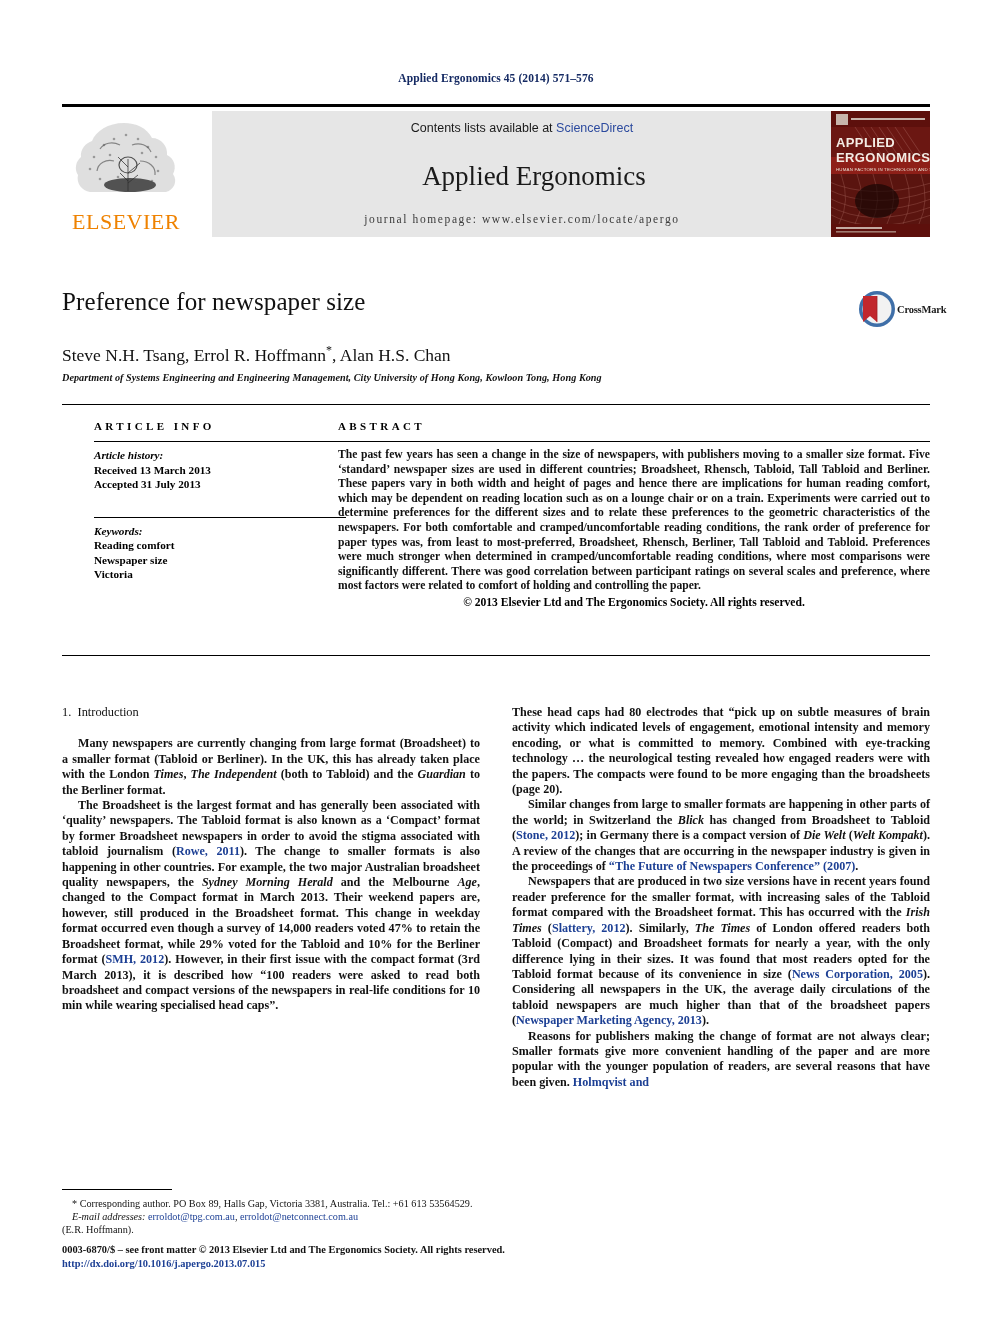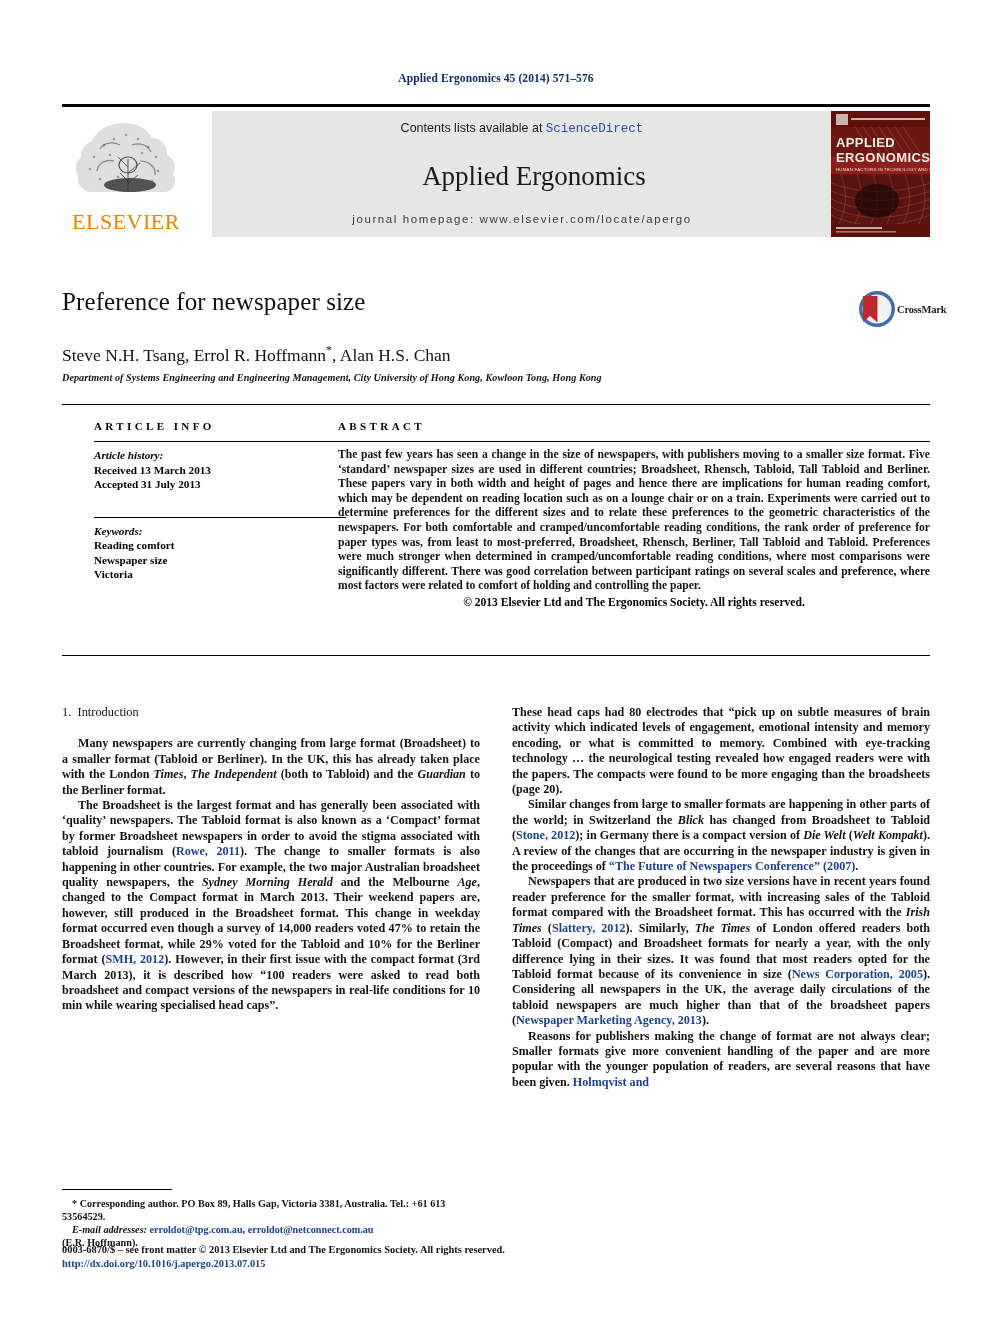--- a/index.html
+++ b/index.html
@@ -70,37 +70,37 @@
   }
   .contents-line {
     position: absolute;
     left: 0; top: 10px;
     width: 620px;
     text-align: center;
     font-family: "Liberation Sans", sans-serif;
     font-size: 12.5px;
     color: #1a1a1a;
   }
-  .contents-line .sd-link { color: #2c4a9e; font-family: Liberation Mono, monospace; }
+  .contents-line .sd-link { color: #2c4a9e; }
   .journal-name {
     position: absolute;
     left: 0; top: 50px;
     width: 620px;
     text-align: center;
     font-family: "Liberation Serif", serif;
     font-size: 27px;
     color: #1a1a1a;
     padding-left: 12px;
   }
   .homepage-line {
     position: absolute;
     left: 0; top: 102px;
     width: 620px;
     text-align: center;
-    font-family: Liberation Sans, sans-serif;
+    font-family: Liberation Serif, serif;
     font-size: 11.5px;
     letter-spacing: 1.6px;
     color: #3a3a3a;
   }
 
   .cover-thumb {
     position: absolute;
     right: 0; top: 4px;
     width: 99px;
     height: 126px;
@@ -226,21 +226,21 @@
   .ref { color: #1c3f94; }
   .it { font-style: italic; }
 
   
   .footnote {
     position: absolute;
     left: 62px; top: 1189px;
     width: 418px;
     font-size: 10.2px;
     line-height: 13px;
-    font-weight: bold;
+    font-weight: normal;
     color: #111;
   }
   .footnote-rule {
     width: 110px;
     border-top: 1px solid #000;
     margin-bottom: 7px;
   }
   .footnote .fn-line { text-indent: 10px; }
   .mail { color: #1c3f94; }
 

